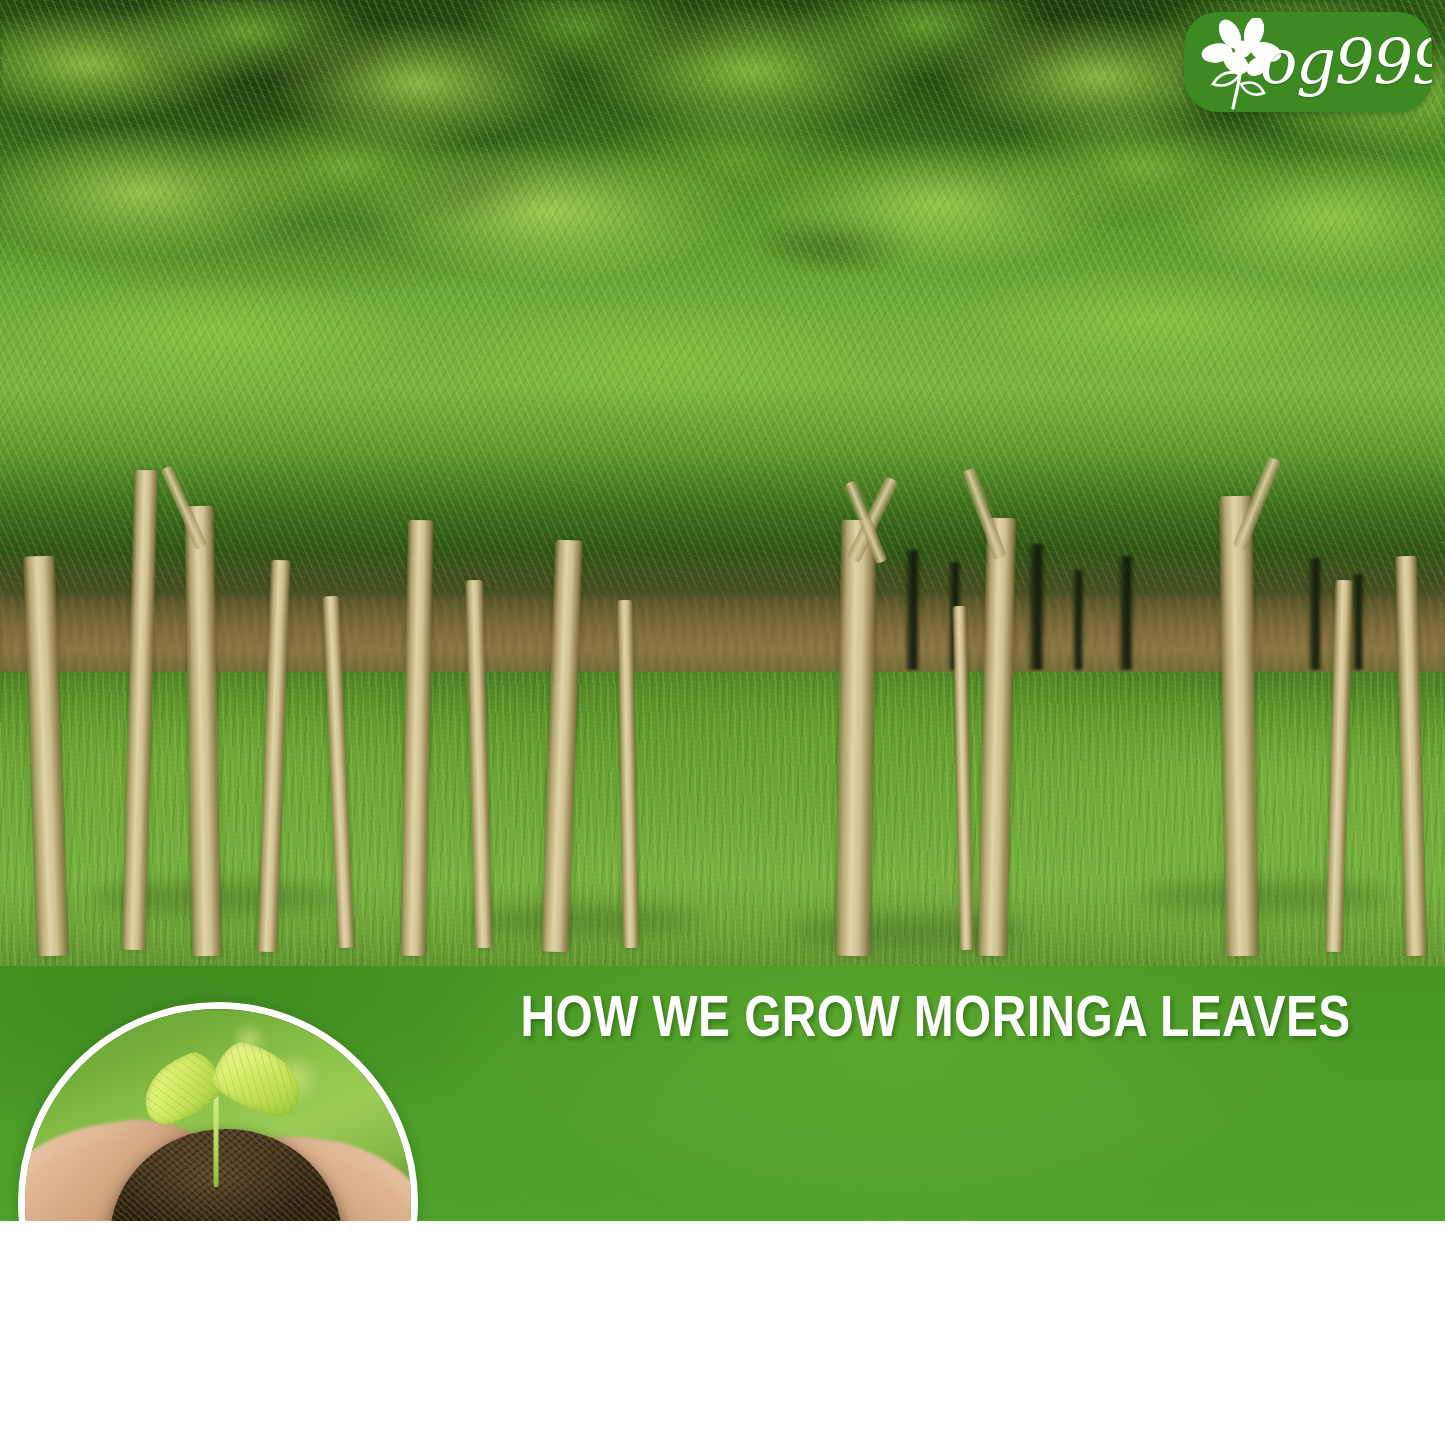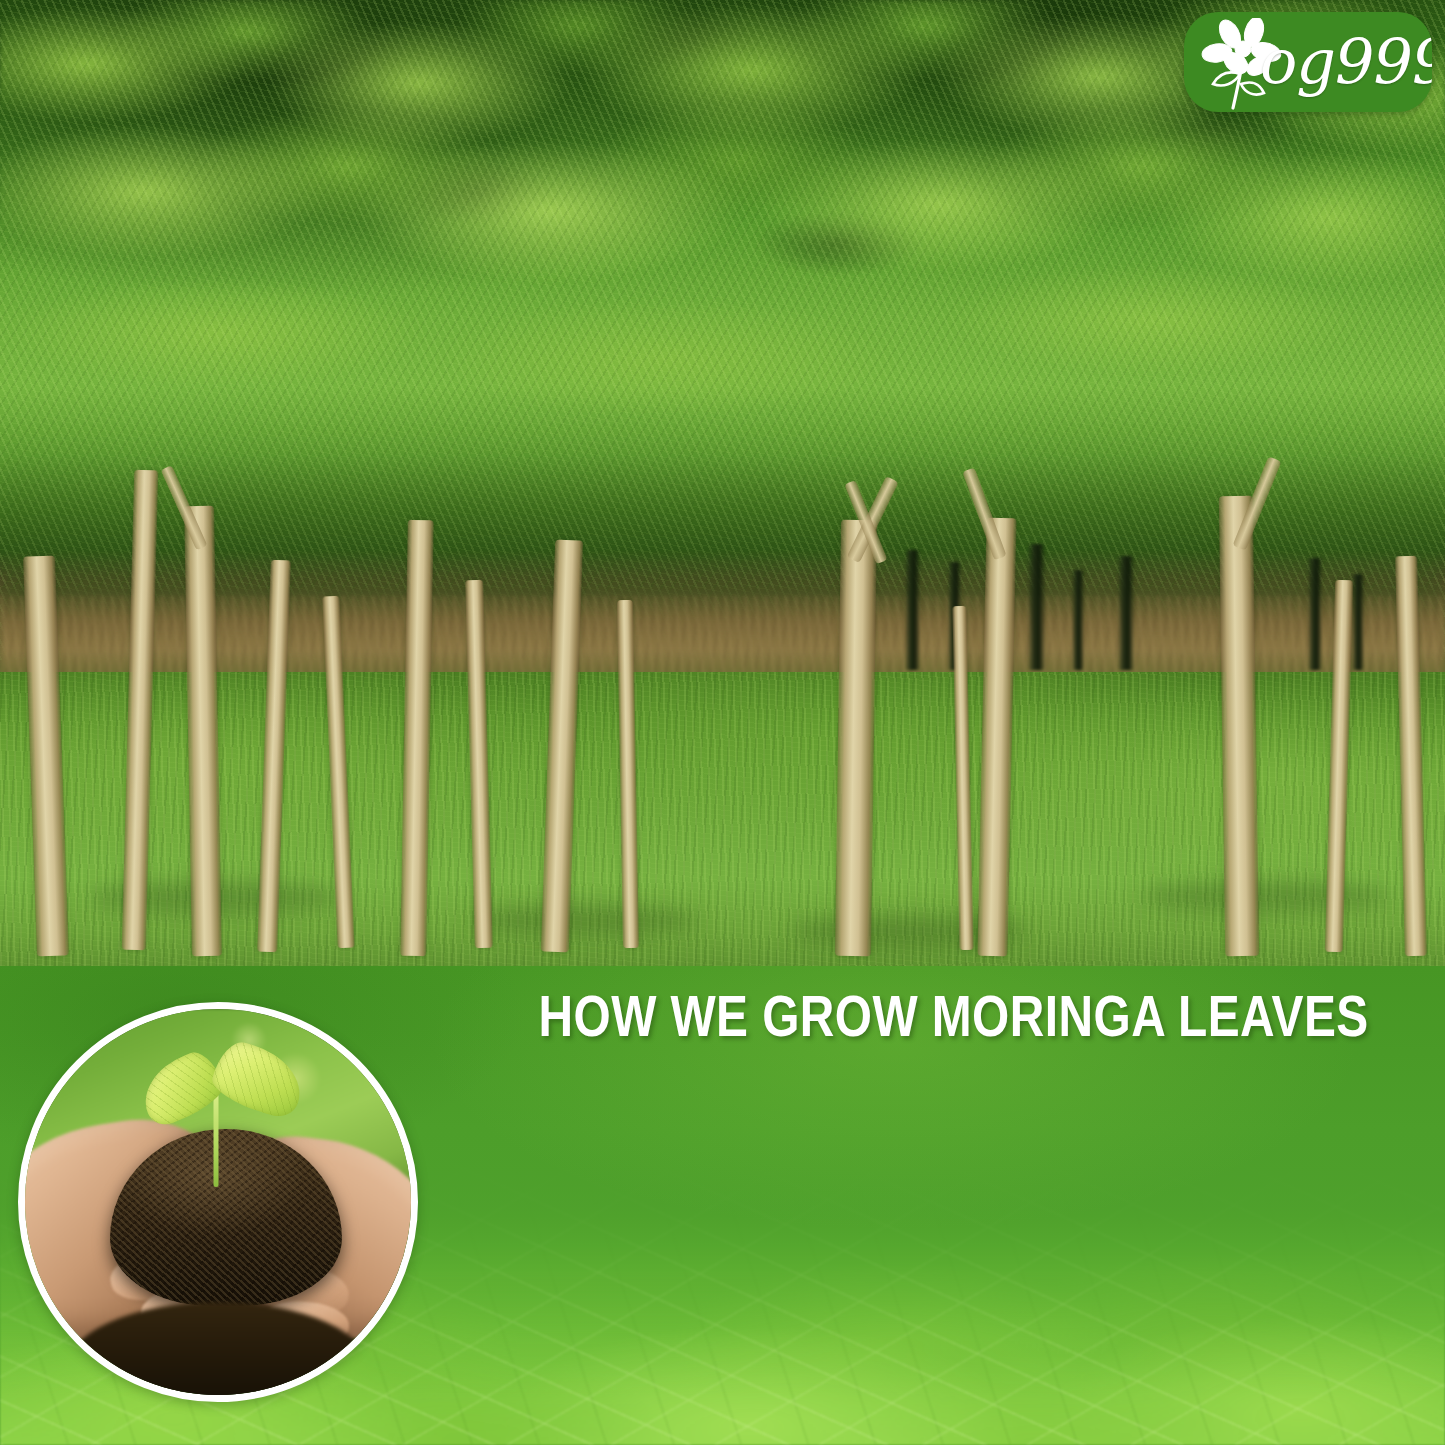--- a/index.html
+++ b/index.html
@@ -7,21 +7,21 @@
   body {
     width:1445px; height:1445px;
     font-family:"Liberation Sans", sans-serif;
     overflow:hidden;
     position:relative;
   }
 
   
   #poster {
     position:relative;
-    width:1445px; height:1445px;
+    width:1445px; height:1221px;
     overflow:hidden;
     background:#0f172a;
   }
 
   
   .photo-grove {
     position:absolute; left:0; top:0;
     width:1445px; height:966px;
     overflow:hidden;
     background:#3f7a1e;
@@ -347,21 +347,21 @@
   }
   .cp-leaf-vein {
     position:absolute; left:0; top:0; width:100%; height:100%;
     opacity:.45;
     background-image:repeating-linear-gradient(58deg, rgba(126,166,40,.55) 0 1px, rgba(126,166,40,0) 1px 7px);
     border-radius:inherit;
   }
 
   
   .banner-text {
-    position:absolute; left:463px; top:986px;
+    position:absolute; left:445px; top:986px;
     width:982px;
   }
   .headline {
     font-family:"Liberation Sans", sans-serif;
     font-weight:bold;
     font-size:57px;
     line-height:60px;
     color:#ffffff;
     text-align:center;
     letter-spacing:0.5px;

